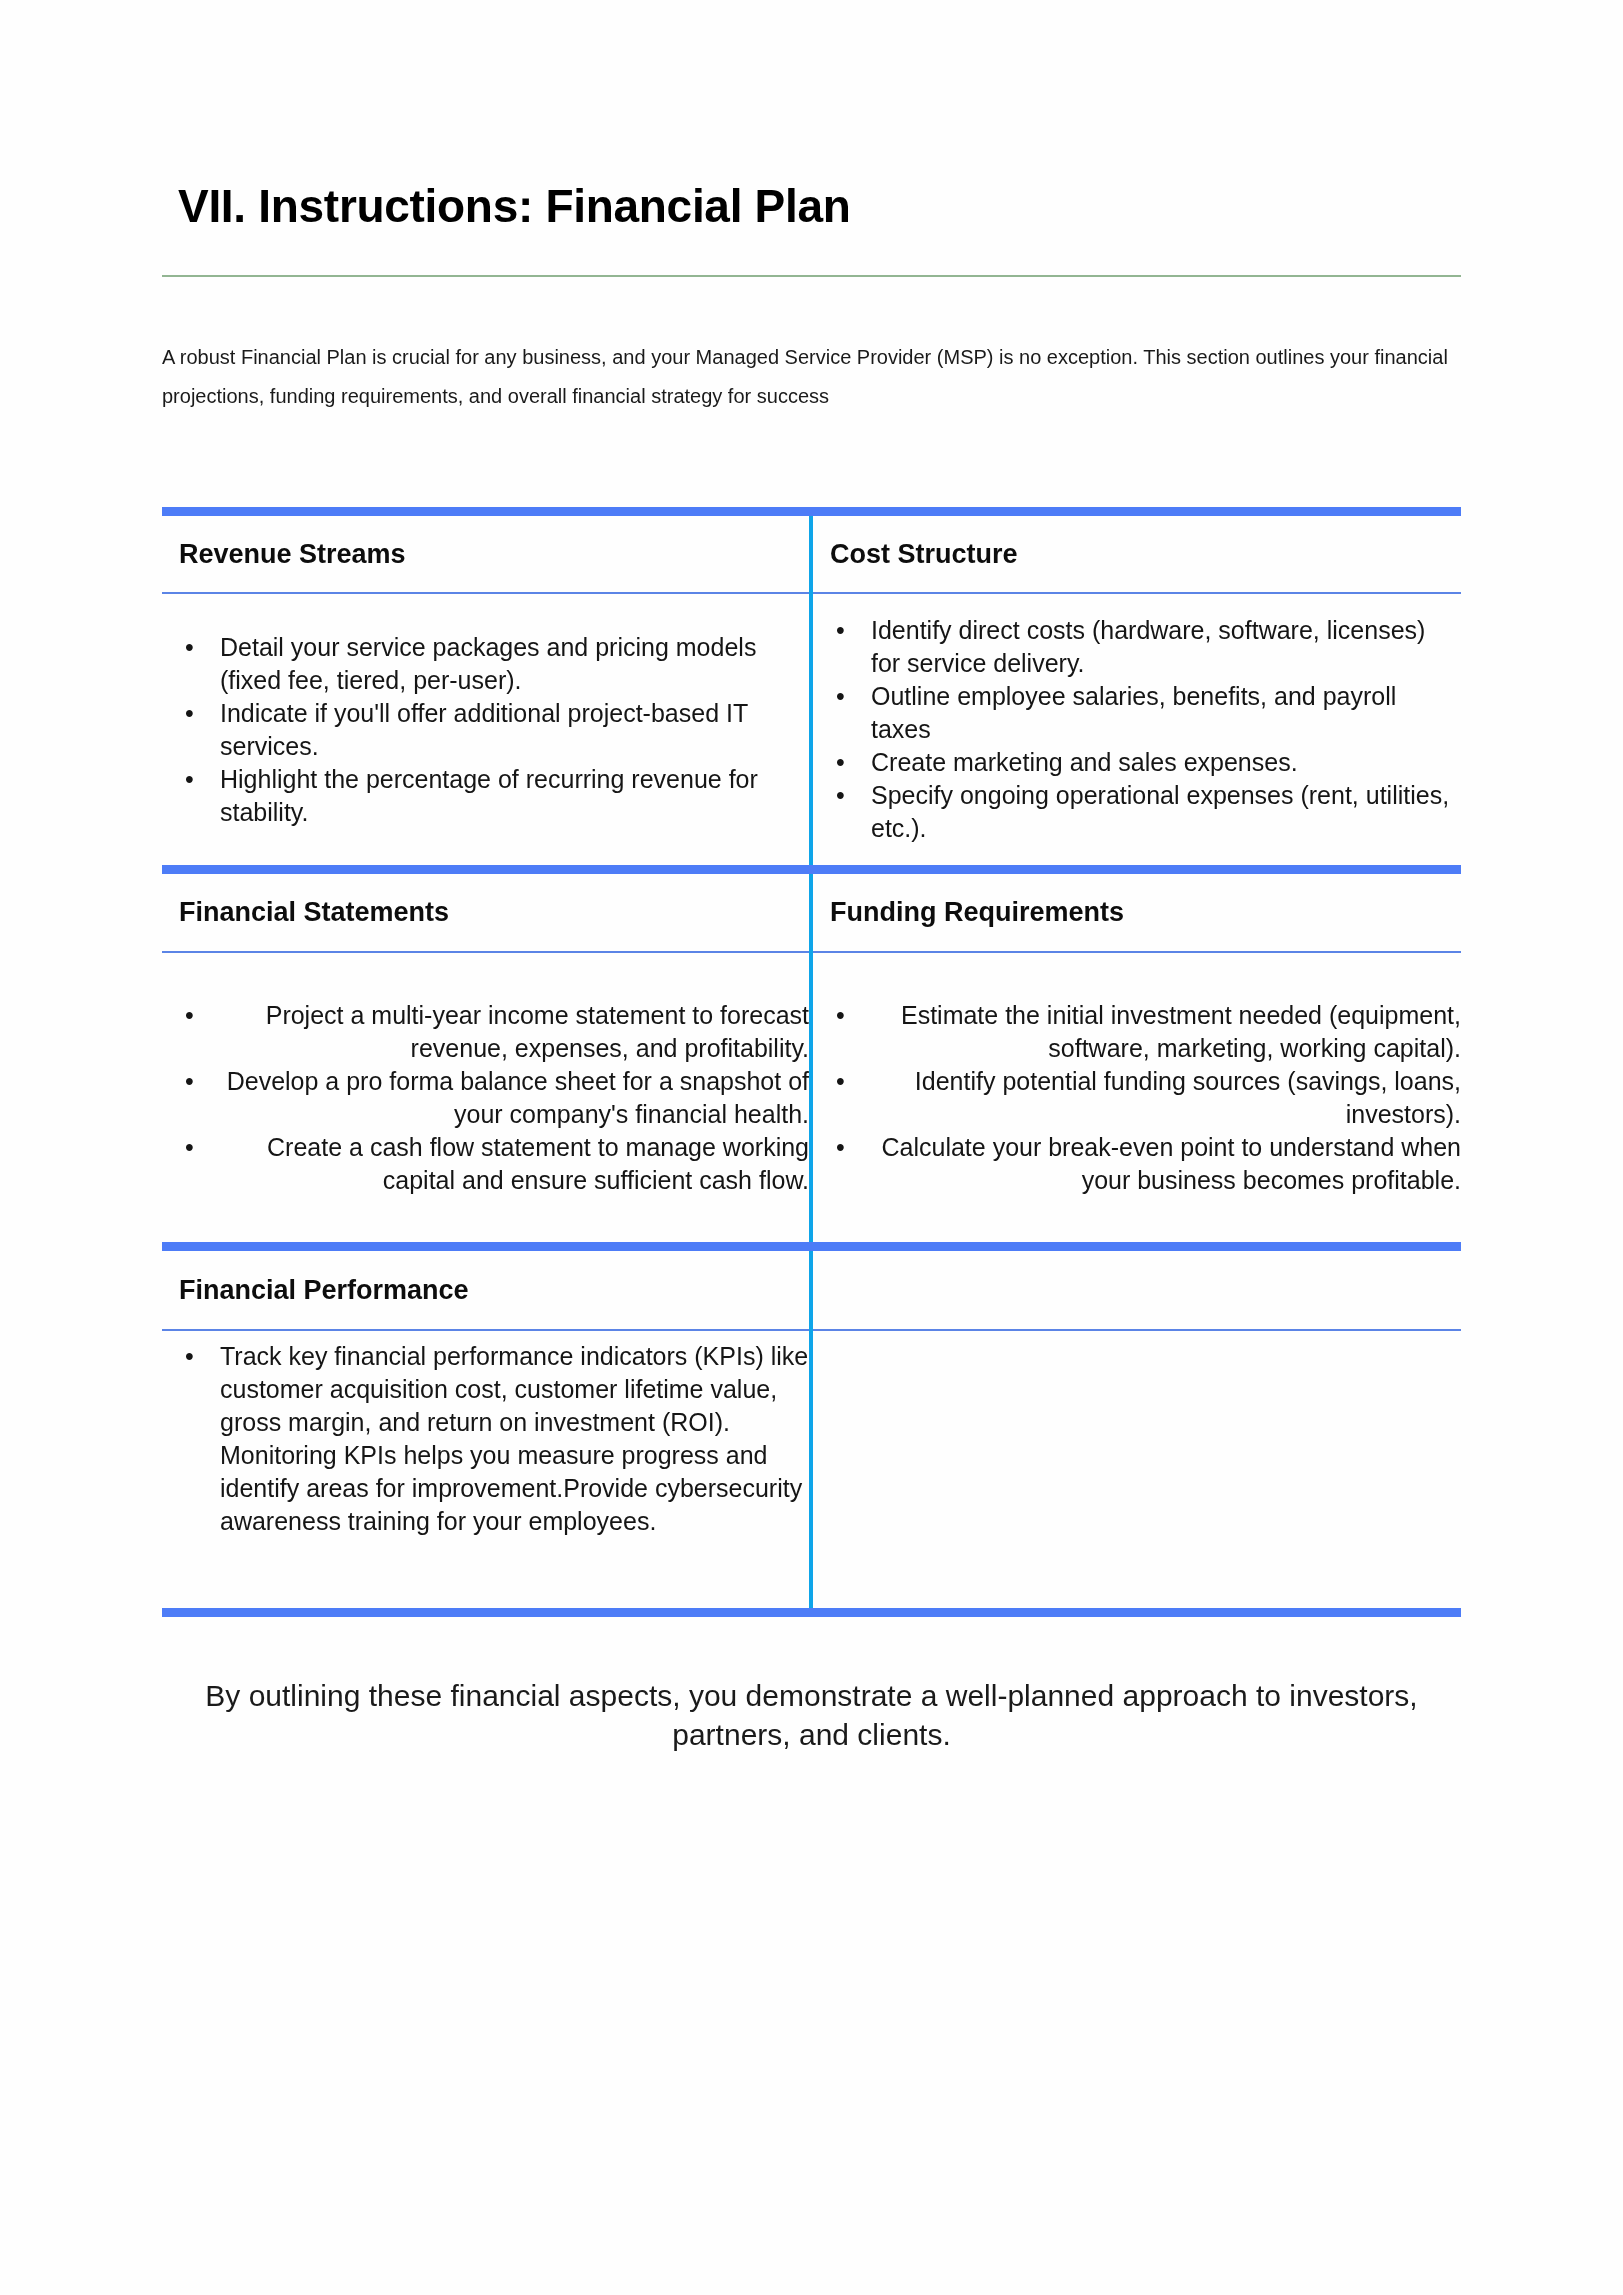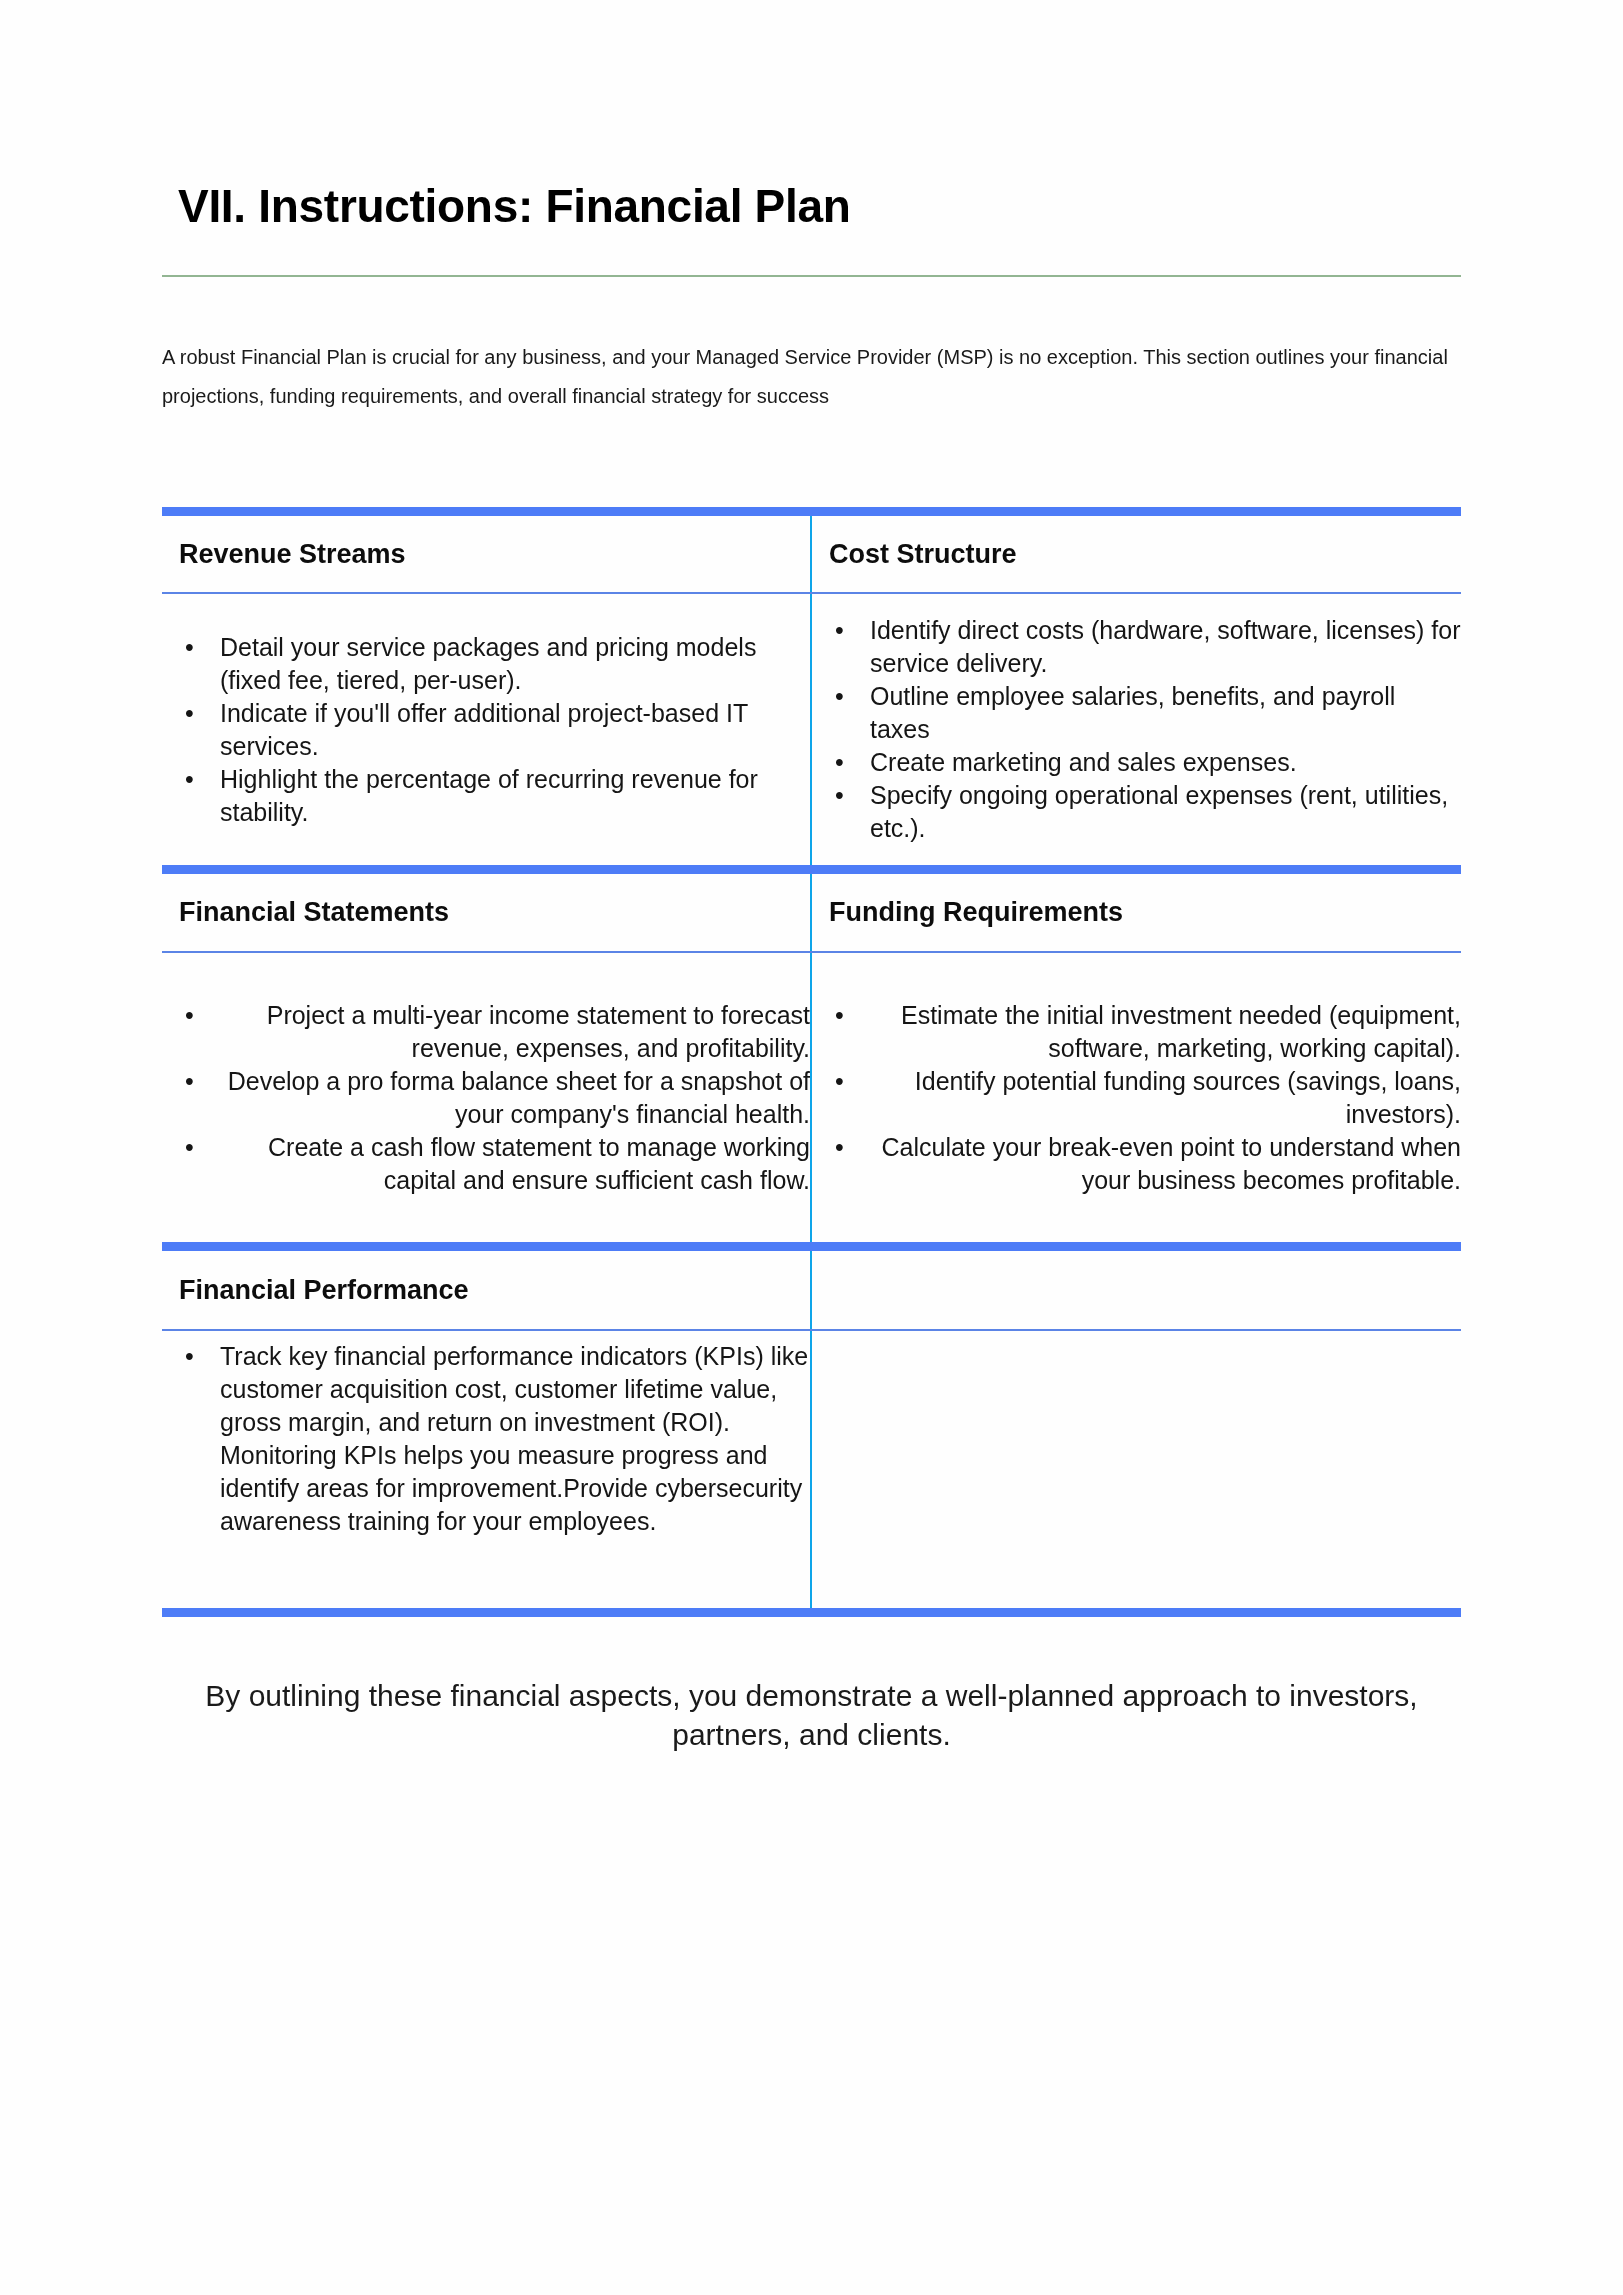--- a/index.html
+++ b/index.html
@@ -30,21 +30,21 @@
     border-collapse: collapse; table-layout: fixed;
   }
   .fin-table td { vertical-align: middle; padding: 0; }
   .fin-table col.c1 { width: 649px; }
   .fin-table col.c2 { width: 650px; }
   tr.thick td { height: 0; border-top: 9.8px solid #4d7cf7; }
   tr.head td {
     font-size: 27px; font-weight: bold; color: #0d0d0d;
     padding-left: 17px; border-bottom: 2px solid #5b84e6;
   }
-  tr.head td.left, tr.body td.left { border-right: 2px solid #0ea5e9; }
+  tr.head td.left, tr.body td.left { border-right: 4px solid #0ea5e9; }
   tr.body td { font-size: 25px; line-height: 33px; color: #151515; }
   tr.body ul { margin: 0; padding-left: 58px; list-style: none; }
   tr.body li { position: relative; }
   tr.body li::before {
     content: "\2022"; position: absolute; left: -35px; top: 0;
     font-size: 25px;
   }
   tr.head.r1 td { height: 76px; }
   tr.body.r1 td { height: 271px; }
   tr.head.r2 td { height: 77px; }

